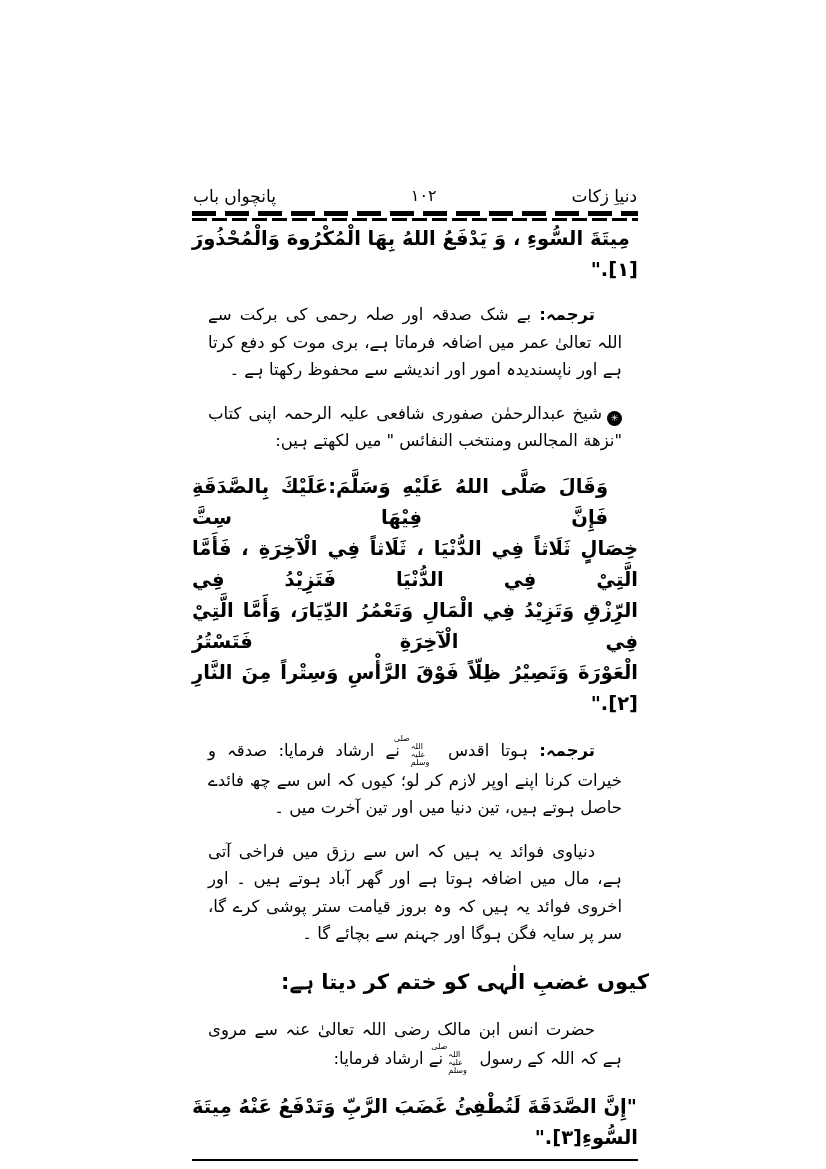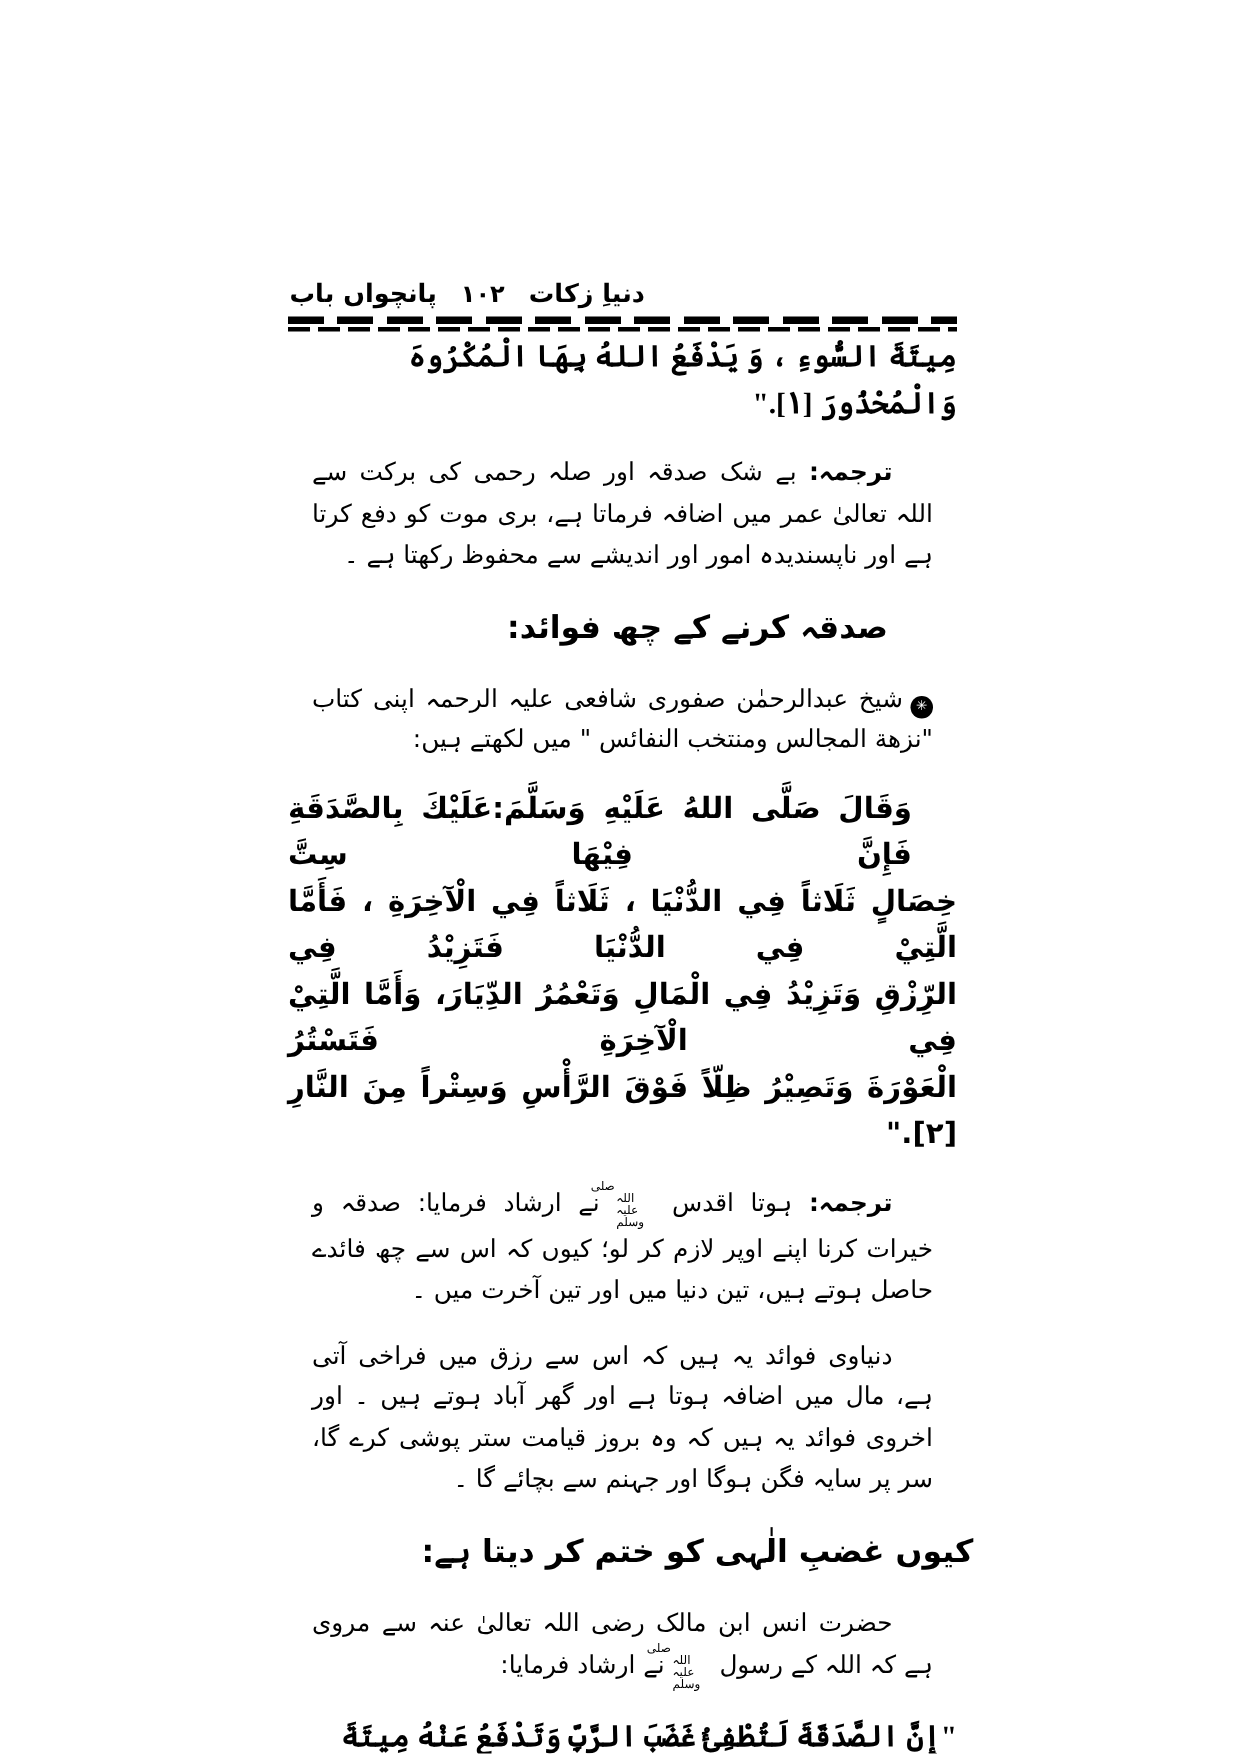--- a/index.html
+++ b/index.html
@@ -3,33 +3,33 @@
 <meta charset="utf-8">
 <style>
   html,body{margin:0;padding:0;}
   body{
     width:826px;height:1169px;background:#ffffff;color:#000;
     font-family:"DejaVu Sans", sans-serif;position:relative;overflow:hidden;
   }
   .content{position:absolute;left:192px;top:184px;width:446px;direction:rtl;}
 
   
-  .hdr{display:flex;direction:ltr;align-items:flex-end;
-       font-weight:bold;font-size:17px;line-height:24px;padding:0 1px;gap:16px;}
+  .hdr{display:flex;direction:ltr;justify-content:space-between;align-items:flex-end;
+       font-weight:normal;font-size:17px;line-height:24px;padding:0 1px;gap:16px;}
   .hdr .pg{font-size:16px;letter-spacing:1px;}
 
   
   .hdr-rule{margin-top:3px;}
   .hdr-rule .r1{height:5px;background:repeating-linear-gradient(to right,#000 0 24px,transparent 24px 33px);}
   .hdr-rule .r2{margin-top:2px;height:3px;background:repeating-linear-gradient(to right,#000 0 15px,transparent 15px 20px);}
 
   
   .ar{font-size:19.5px;font-weight:bold;line-height:31px;
       text-align:justify;text-align-last:justify;white-space:normal;}
-  .ar.single{text-align:right;text-align-last:right;font-family:Liberation Serif, serif;}
+  .ar.single{text-align:left;text-align-last:right;}
   .ar.first-line{padding-right:30px;}
   .quoteblock{margin:2px 0;}
   .ref{font-weight:bold;unicode-bidi:embed;}
 
   
   .u{font-size:16.5px;line-height:27.5px;text-align:justify;margin:16px;}
   .u.ind{text-indent:27px;}
   .lbl{font-weight:bold;}
 
   
@@ -64,21 +64,20 @@
   </div>
   <div class="hdr-rule">
     <div class="r1"></div>
     <div class="r2"></div>
   </div>
 
   <div class="ar single quoteblock"><span>مِيتَةَ السُّوءِ ، وَ يَدْفَعُ اللهُ بِهَا الْمُكْرُوهَ وَالْمُحْذُورَ </span><span class="ref" dir="ltr">".[۱]</span></div>
 
   <p class="u ind"><span class="lbl">ترجمہ:</span><span> بے شک صدقہ اور صلہ رحمی کی برکت سے اللہ تعالیٰ عمر میں اضافہ فرماتا ہے، بری موت کو دفع کرتا ہے اور ناپسندیدہ امور اور اندیشے سے محفوظ رکھتا ہے ۔</span></p>
 
-  <div class="h">صدقہ کرنے کے چھ فوائد:</div>
 
   <p class="u"><span class="ornament">✳</span><span>شیخ عبدالرحمٰن صفوری شافعی علیہ الرحمہ اپنی کتاب "نزهة المجالس ومنتخب النفائس " میں لکھتے ہیں:</span></p>
 
   <div class="quoteblock">
     <div class="ar first-line">وَقَالَ صَلَّى اللهُ عَلَيْهِ وَسَلَّمَ:عَلَيْكَ بِالصَّدَقَةِ فَإِنَّ فِيْهَا سِتَّ</div>
     <div class="ar">خِصَالٍ ثَلَاثاً فِي الدُّنْيَا ، ثَلَاثاً فِي الْآخِرَةِ ، فَأَمَّا الَّتِيْ فِي الدُّنْيَا فَتَزِيْدُ فِي</div>
     <div class="ar">الرِّزْقِ وَتَزِيْدُ فِي الْمَالِ وَتَعْمُرُ الدِّيَارَ، وَأَمَّا الَّتِيْ فِي الْآخِرَةِ فَتَسْتُرُ</div>
     <div class="ar"><span>الْعَوْرَةَ وَتَصِيْرُ ظِلّاً فَوْقَ الرَّأْسِ وَسِتْراً مِنَ النَّارِ </span><span class="ref" dir="ltr">".[۲]</span></div>
   </div>
 

